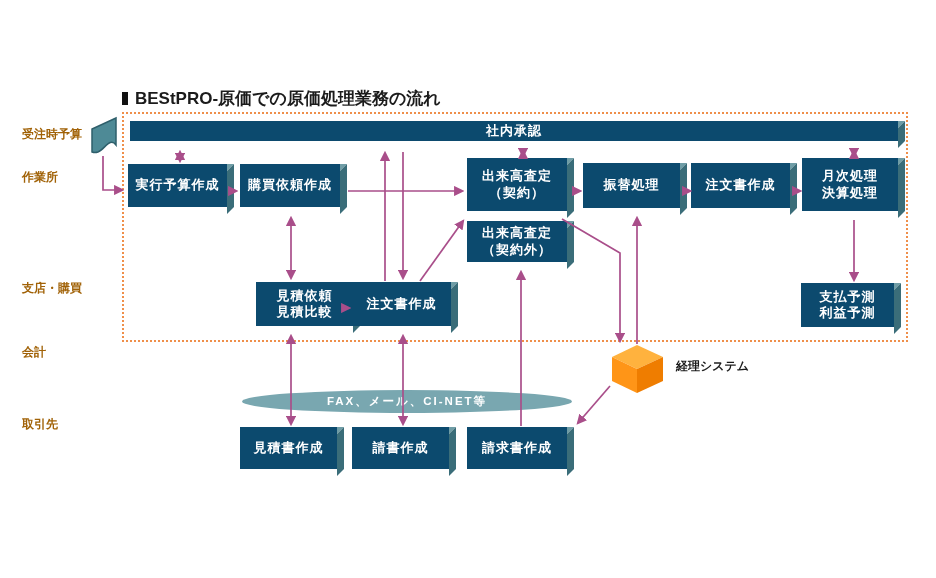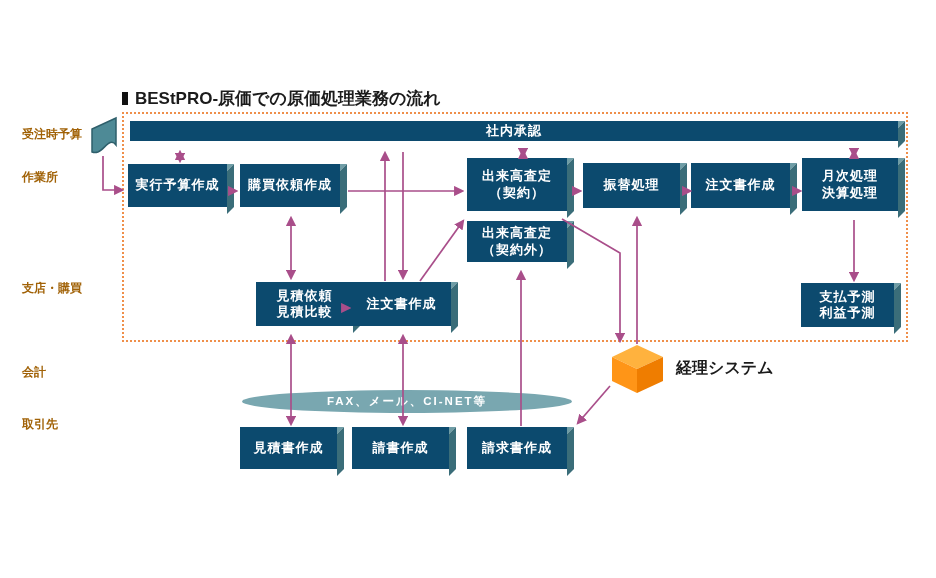--- a/index.html
+++ b/index.html
@@ -23,38 +23,38 @@
   .n .face { position:absolute; left:0; top:0; width:calc(100% - 7px); height:calc(100% - 7px);
              background:#0c4a6e; color:#fff; font-size:13px; font-weight:bold;
              display:flex; align-items:center; justify-content:center; text-align:center;
              white-space:pre-line; line-height:1.25; letter-spacing:1px; }
   #bar-approval .face { font-size:13px; }
   
   #ellipse { position:absolute; left:242px; top:390px; width:330px; height:23px; border-radius:50%;
              background:#79a7b0; color:#ffffff; font-size:11.5px; font-weight:bold; letter-spacing:2px;
              display:flex; align-items:center; justify-content:center; }
   
-  #sys-label { position:absolute; left:676px; top:358px; font-size:16px; font-weight:bold; color:#1b1b1b; }
+  #sys-label { position:absolute; left:676px; top:358px; font-size:12px; font-weight:bold; color:#1b1b1b; }
   
   #overlay { position:absolute; left:0; top:0; width:936px; height:578px; pointer-events:none; }
 </style>
 </head>
 <body>
 
 <div id="stage">
 
   <div id="title">
     <span class="tbar"></span>
     <span>BEStPRO-原価での原価処理業務の流れ</span>
   </div>
 
   <div class="lane" style="top:126px;">受注時予算</div>
   <div class="lane" style="top:169px;">作業所</div>
   <div class="lane" style="top:280px;">支店・購買</div>
-  <div class="lane" style="top:344px;margin-top:20px;">会計</div>
+  <div class="lane" style="top:344px;">会計</div>
   <div class="lane" style="top:416px;">取引先</div>
 
   <div id="frame"></div>
 
   <div class="n" id="bar-approval" style="left:130px;top:121px;width:775px;height:27px;">
     <div class="top"></div>
       <div class="side"></div>
     <div class="face">社内承認</div>
   </div>
 

